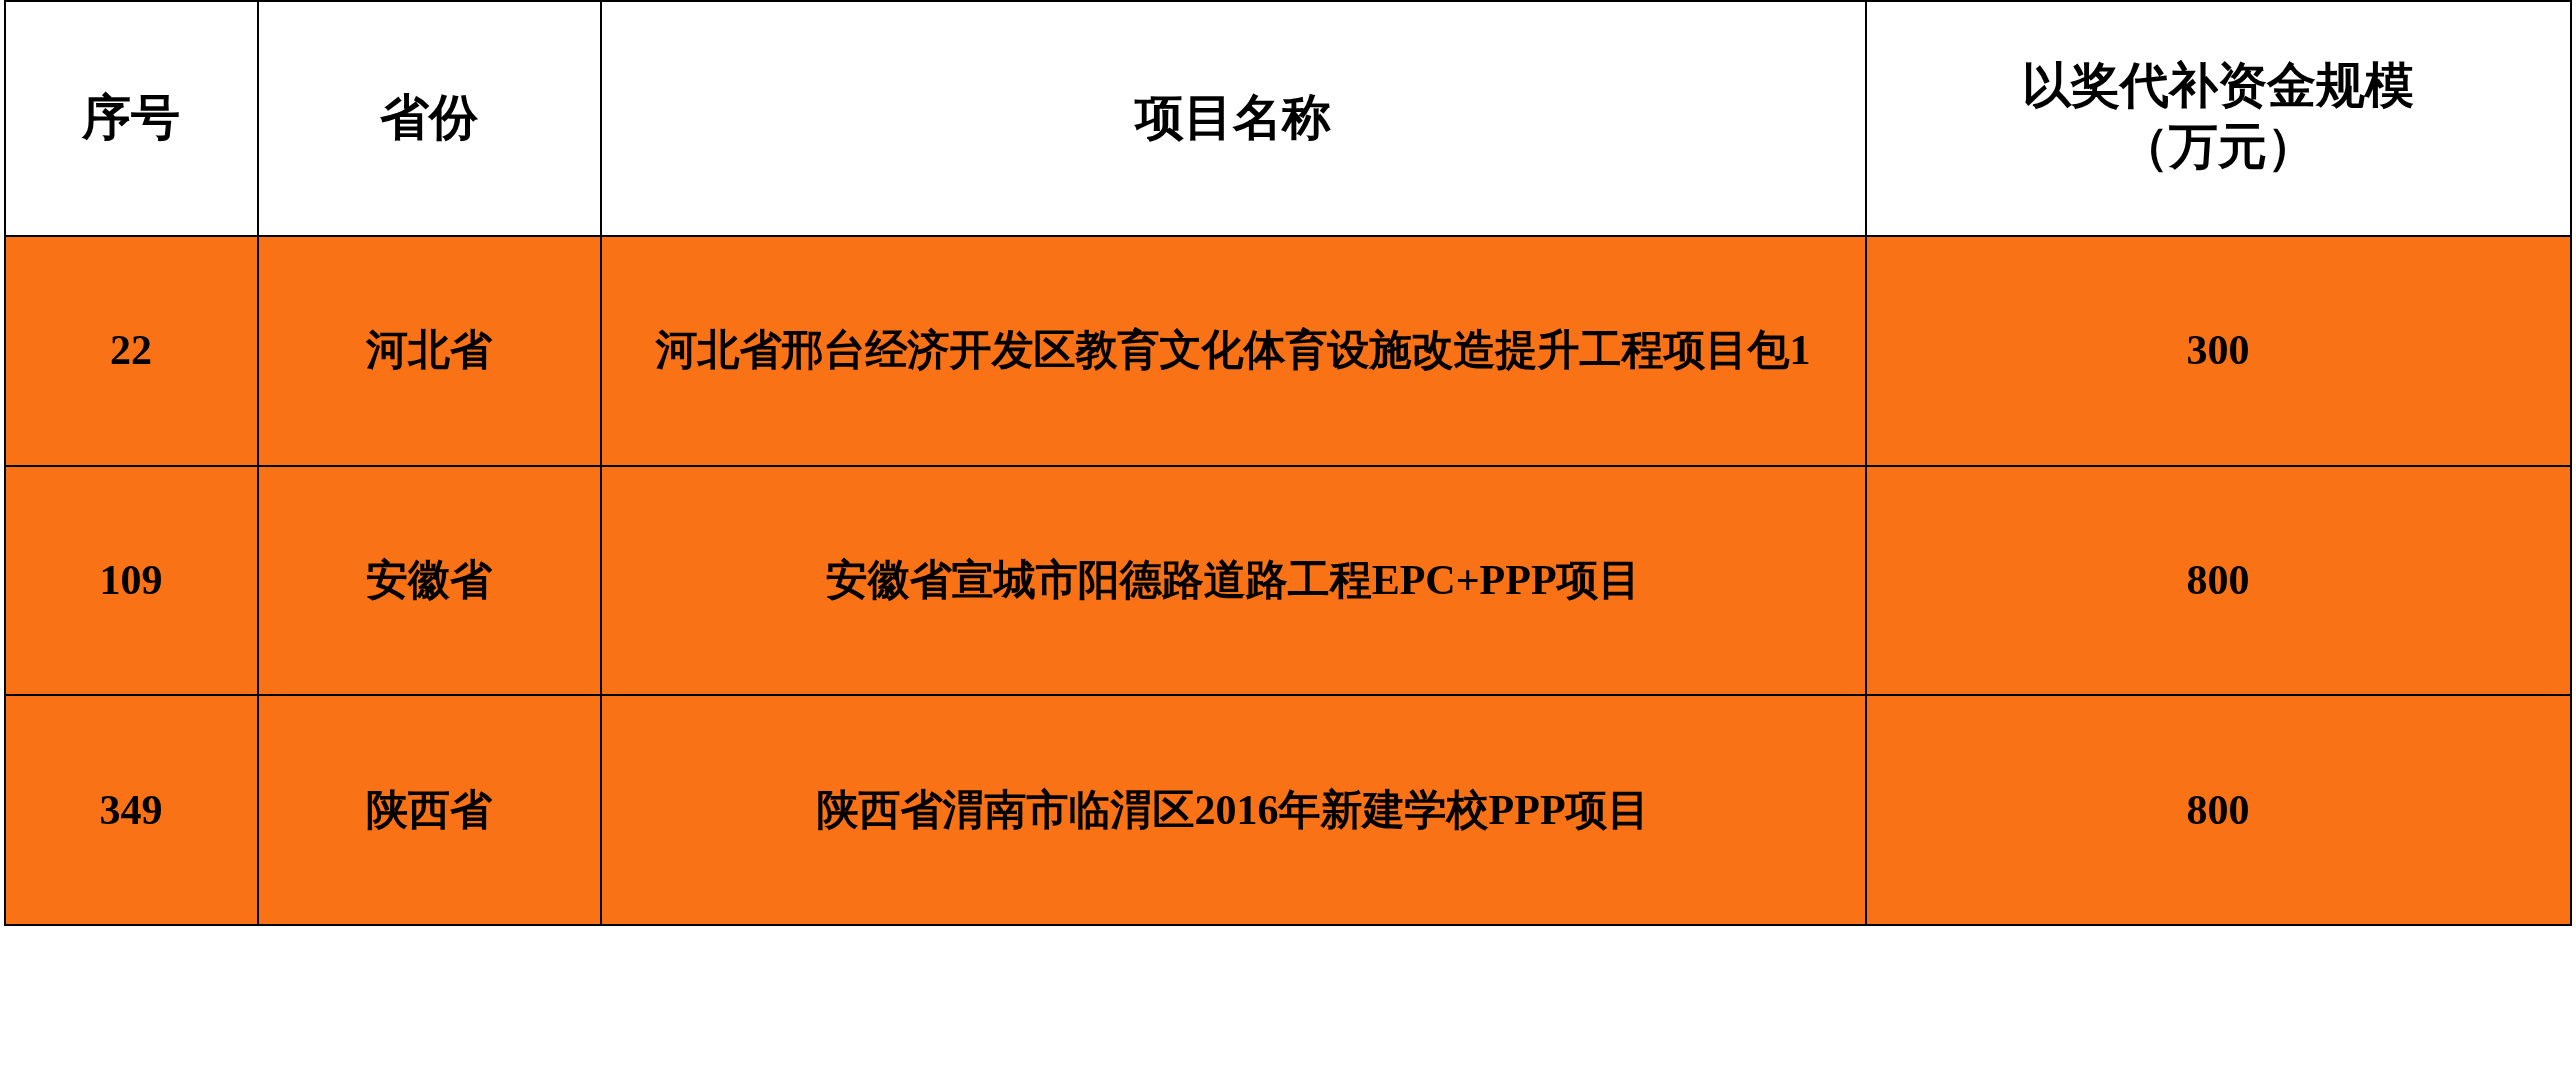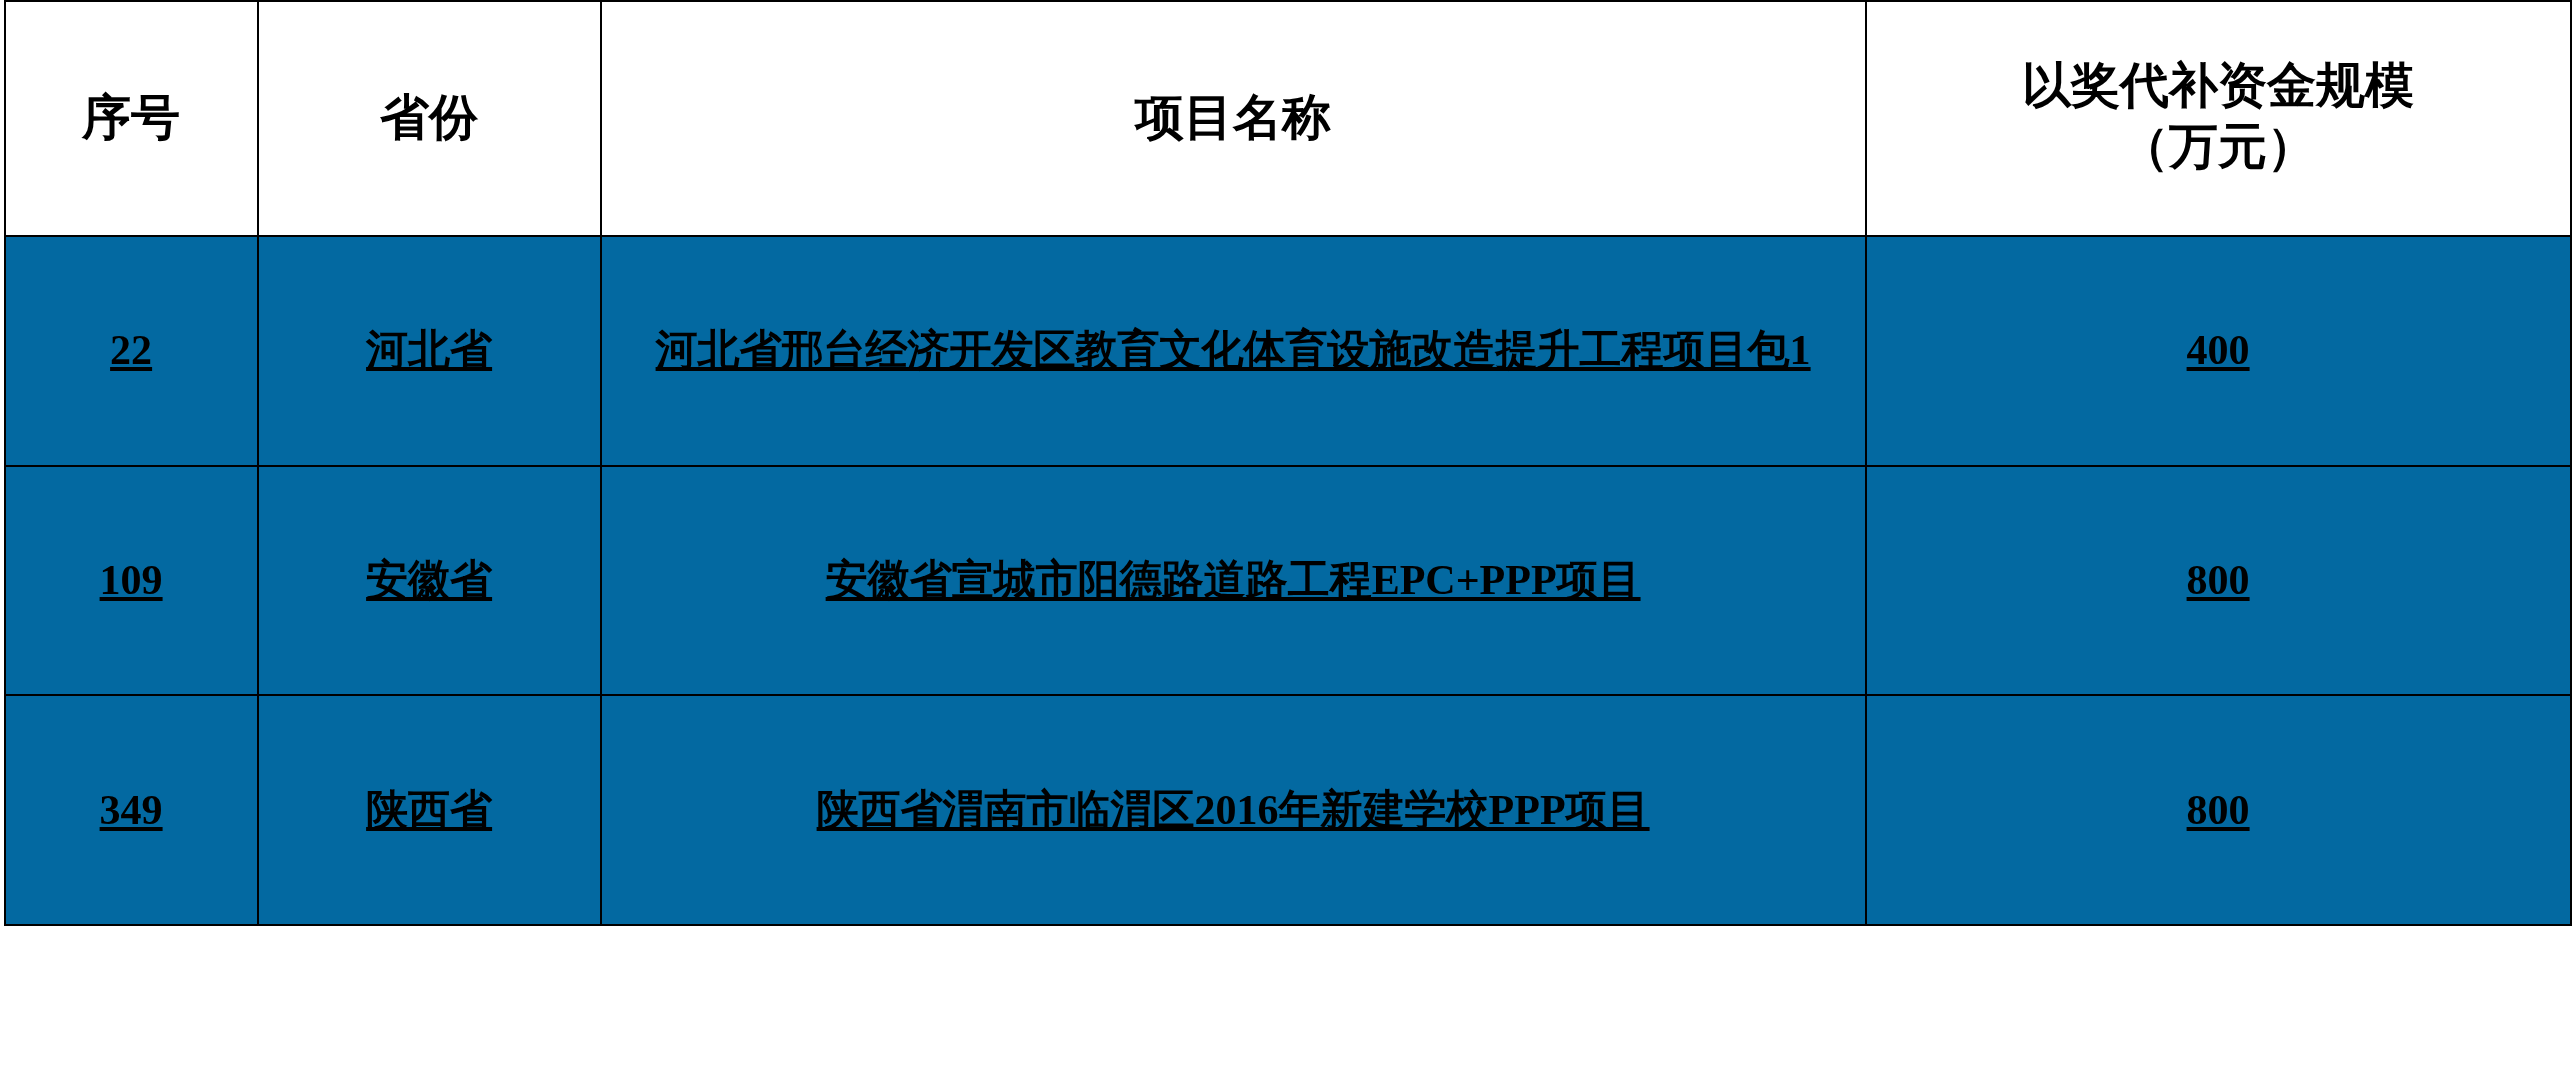--- a/index.html
+++ b/index.html
@@ -42,23 +42,22 @@
   thead th {
     background: #ffffff;
     font-size: 49px;
     height: 222px;
   }
   thead th .hdr-line2 {
     display: block;
     font-family: Liberation Mono, monospace;
   }
   tbody td {
-    background: #0369a1;
+    background: #f97316;
     font-size: 42px;
-    text-decoration: underline;
   }
   tbody tr.row-tall td { height: 217px; }
   tbody tr td { height: 217px; }
   td.cell-name {
     padding-left: 16.3px;
     padding-right: 16.3px;
   }
   td.cell-name.justify-left {
     text-align: justify;
     text-align-last: center;
@@ -87,21 +86,21 @@
           <span>以奖代补资金规模</span>
           <span class="hdr-line2">（万元）</span>
         </th>
       </tr>
     </thead>
     <tbody>
       <tr class="row-tall">
         <td>22</td>
         <td>河北省</td>
         <td class="cell-name justify-left">河北省邢台经济开发区教育文化体育设施改造提升工程项目包1</td>
-        <td>400</td>
+        <td>300</td>
       </tr>
       <tr>
         <td>109</td>
         <td>安徽省</td>
         <td class="cell-name">安徽省宣城市阳德路道路工程EPC+PPP项目</td>
         <td>800</td>
       </tr>
       <tr>
         <td>349</td>
         <td>陕西省</td>

